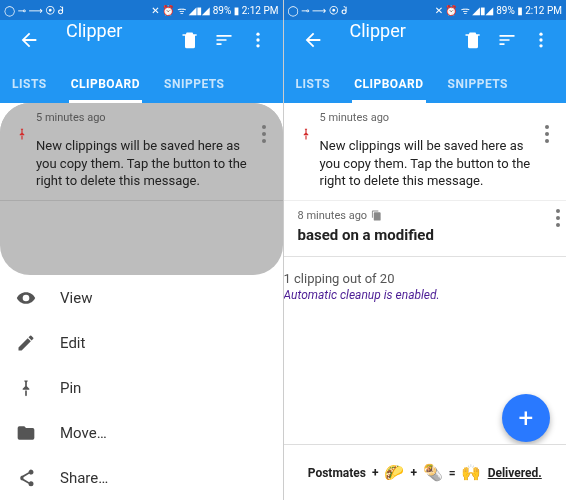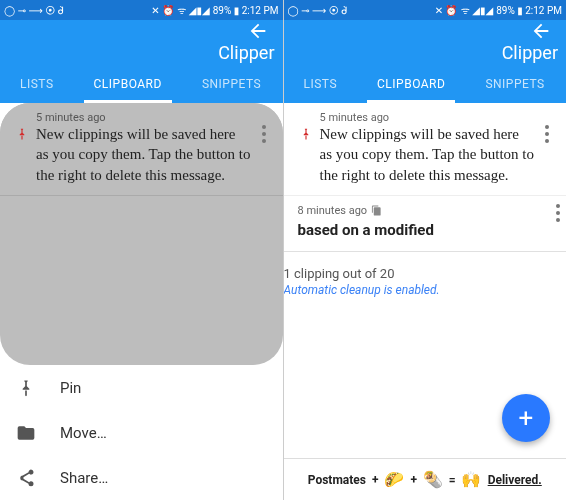--- a/index.html
+++ b/index.html
@@ -5,57 +5,57 @@
   * { box-sizing: border-box; margin: 0; padding: 0; }
   body { font-family: Roboto, Arial, sans-serif; background: #fff; width: 566px; height: 500px; overflow: hidden; }
   .row { display: flex; }
   .screen { width: 283px; height: 500px; display: flex; flex-direction: column; position: relative; }
   .divider-v { width: 0; border-left: 1px solid #ccc; }
   
   .statusbar { height: 20px; background: #1976D2; color: #fff; display: flex; align-items: center; font-size: 10px; padding: 0 4px; justify-content: space-between; }
   .statusbar .left, .statusbar .right { display: flex; gap: 2px; align-items: center; }
   .statusbar .right span { margin-left: 1px; }
   
-  .appbar { background: #2196F3; color: #fff; height: 45px; display: flex; align-items: flex-end; padding: 0 8px 0 12px; flex-direction: column; }
+  .appbar { background: #2196F3; color: #fff; height: 45px; display: flex; align-items: flex-start; padding: 0 8px 0 12px; }
   .appbar .title { font-size: 18px; font-weight: 400; flex: 1; margin-left: 20px; }
   .appbar .iconbtn { width: 34px; height: 40px; display: flex; align-items: center; justify-content: center; }
   .appbar svg, .iconbtn svg { fill: #fff; }
   
   .tabs { background: #2196F3; display: flex; height: 38px; }
-  .tab { flex: 0 0 auto; padding: 0 20px; color: rgba(255,255,255,0.75); font-size: 12px; font-weight: 400; letter-spacing: 0.5px; display: flex; align-items: center; position: relative; }
+  .tab { flex: 0 0 auto; padding: 0 12px; color: rgba(255,255,255,0.75); font-size: 12px; font-weight: 700; letter-spacing: 0.5px; display: flex; align-items: center; position: relative; }
   .tab.active { color: #fff; }
   .tab.active::after { content: ""; position: absolute; left: 10px; right: 10px; bottom: 0; height: 3px; background: #fff; }
   
   .list { flex: 1; overflow: hidden; background: #fff; position: relative; border-radius: 30px; }
   .dimmed { background: #bdbdbd; }
   .dimmed .item { background: #bdbdbd; border-bottom: 1px solid #aaa; }
   .item { display: flex; padding: 8px 6px 10px 8px; align-items: flex-start; }
   .item .pincol { width: 28px; display: flex; justify-content: center; padding-top: 16px; }
   .item .content { flex: 1; }
   .item .ts { font-size: 11px; color: #666; }
   .dimmed .item .ts { color: #555; }
-  .item .body { font-size: 15px; color: #222; line-height: 1.35; margin-top: 0; font-family: Liberation Serif, serif; }
+  .item .body { font-size: 13px; color: #222; line-height: 1.35; margin-top: 13px; }
   .item .menu { width: 26px; display: flex; justify-content: center; padding-top: 14px; }
   .dots { display: flex; flex-direction: column; gap: 3px; }
   .dots span { width: 4px; height: 4px; border-radius: 50%; background: #777; }
   .item2 { padding: 8px 6px 12px 14px; display: flex; align-items: flex-start; }
   .item2 .content { flex: 1; }
   .item2 .ts { font-size: 11px; color: #666; display: flex; align-items: center; gap: 4px; }
   .item2 .body { font-size: 15px; font-weight: 700; color: #222; margin-top: 4px; }
   
   .ctxmenu { background: #fff; }
   .ctxitem { display: flex; align-items: center; height: 45px; padding: 0 16px; gap: 24px; font-size: 15px; color: #333; }
   .ctxitem svg { fill: #555; }
   
   .summary { text-align: left; padding: 14px 0 4px; font-size: 13px; color: #555; border-top: 1px solid #e0e0e0; }
-  .summary .sub { font-style: italic; color: #3b82f6; font-size: 12px; margin-top: 2px; }
+  .summary .sub { font-style: italic; color: #4c1d95; font-size: 12px; margin-top: 2px; }
   
   .fab { position: absolute; right: 16px; bottom: 58px; width: 48px; height: 48px; border-radius: 50%; background: #2979FF; color: #fff; display: flex; align-items: center; justify-content: center; font-size: 26px; box-shadow: 0 3px 6px rgba(0,0,0,0.3); }
   
-  .ad { position: absolute; left: 0; right: 0; bottom: 0; height: 42px; background: #fff; border-top: 1px solid #ddd; display: flex; align-items: center; justify-content: center; gap: 6px; font-size: 12px; font-weight: 700; color: #222; }
+  .ad { position: absolute; left: 0; right: 0; bottom: 0; height: 56px; background: #fff; border-top: 1px solid #ddd; display: flex; align-items: center; justify-content: center; gap: 6px; font-size: 12px; font-weight: 700; color: #222; }
   .ad .em { font-size: 16px; }
   .watermark { position: absolute; right: 4px; bottom: 32px; font-size: 9px; color: #aaa; }
   .pin-svg { width: 14px; height: 14px; }
   .red-pin { fill: #d32f2f; }
   .grey-pin { fill: #666; }
   .copy-icon { width: 11px; height: 11px; fill: #888; }
 </style>
 </head>
 <body>
 
@@ -154,20 +154,32 @@
             <div class="dots">
               <span></span>
               <span></span>
               <span></span>
             </div>
           </div>
       </div>
 
     </div>
     <div class="ctxmenu">
+      <div class="ctxitem">
+          <svg width="20" height="20" viewBox="0 0 24 24">
+            <use href="#i-eye"></use>
+          </svg>
+          <span>View</span>
+        </div>
+      <div class="ctxitem">
+          <svg width="20" height="20" viewBox="0 0 24 24">
+            <use href="#i-pencil"></use>
+          </svg>
+          <span>Edit</span>
+        </div>
       <div class="ctxitem">
           <svg class="grey-pin" width="20" height="20" viewBox="0 0 24 24">
             <use href="#i-pin"></use>
           </svg>
           <span>Pin</span>
         </div>
       <div class="ctxitem">
           <svg width="20" height="20" viewBox="0 0 24 24">
             <use href="#i-folder"></use>
           </svg>

